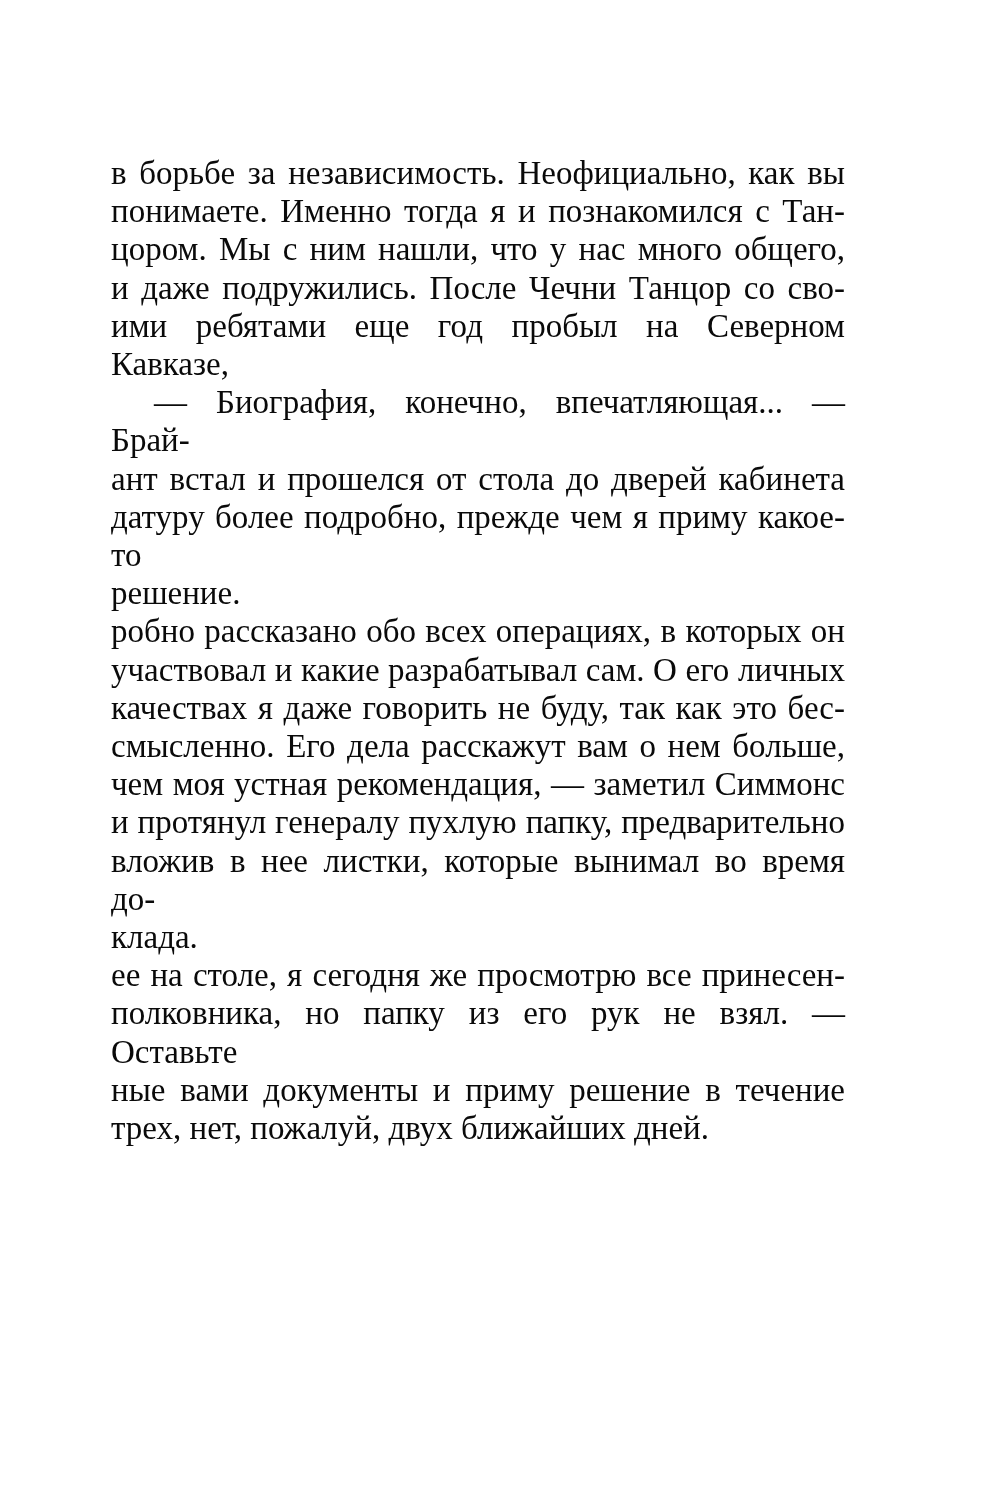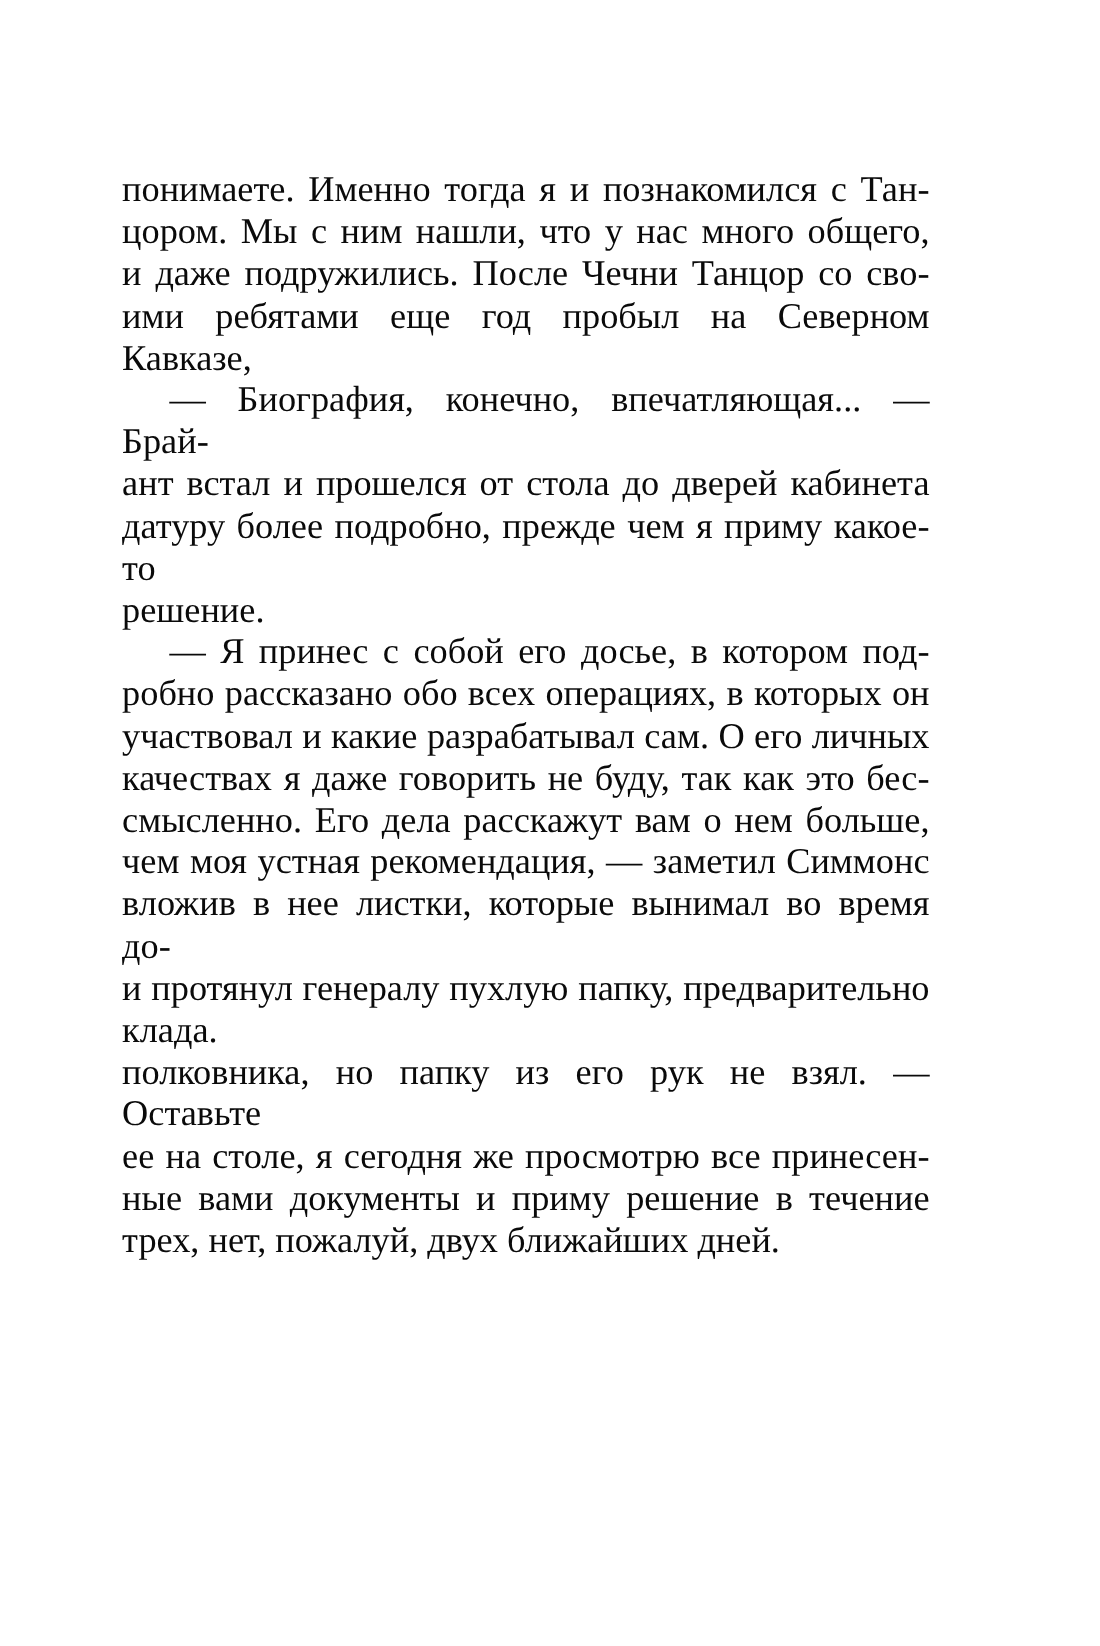--- a/index.html
+++ b/index.html
@@ -43,42 +43,42 @@
   .line.ind {
     text-indent: 43px;
   }
 </style>
 </head>
 <body style="background: rgb(255, 255, 255);">
 
 <div class="page">
   <div class="textblock" style="color: rgb(10, 10, 10);">
       <div class="paragraph">
+        <div class="line">в борьбе за независимость. Неофициально, как вы</div>
         <div class="line">понимаете. Именно тогда я и познакомился с Тан-</div>
         <div class="line">цором. Мы с ним нашли, что у нас много общего,</div>
         <div class="line">и даже подружились. После Чечни Танцор со сво-</div>
         <div class="line">ими ребятами еще год пробыл на Северном Кавказе,</div>
       </div>
       <div class="paragraph">
         <div class="line ind">— Биография, конечно, впечатляющая... — Брай-</div>
         <div class="line">ант встал и прошелся от стола до дверей кабинета</div>
         <div class="line">датуру более подробно, прежде чем я приму какое-то</div>
         <div class="line last">решение.</div>
       </div>
       <div class="paragraph">
-        <div class="line ind">— Я принес с собой его досье, в котором под-</div>
         <div class="line">робно рассказано обо всех операциях, в которых он</div>
         <div class="line">участвовал и какие разрабатывал сам. О его личных</div>
         <div class="line">качествах я даже говорить не буду, так как это бес-</div>
         <div class="line">смысленно. Его дела расскажут вам о нем больше,</div>
         <div class="line">чем моя устная рекомендация, — заметил Симмонс</div>
+        <div class="line">и протянул генералу пухлую папку, предварительно</div>
         <div class="line">вложив в нее листки, которые вынимал во время до-</div>
-        <div class="line">и протянул генералу пухлую папку, предварительно</div>
         <div class="line last">клада.</div>
       </div>
       <div class="paragraph">
+        <div class="line">ее на столе, я сегодня же просмотрю все принесен-</div>
         <div class="line">полковника, но папку из его рук не взял. — Оставьте</div>
-        <div class="line">ее на столе, я сегодня же просмотрю все принесен-</div>
         <div class="line">ные вами документы и приму решение в течение</div>
         <div class="line last">трех, нет, пожалуй, двух ближайших дней.</div>
       </div>
     </div>
 </div>
 
 </body></html>

